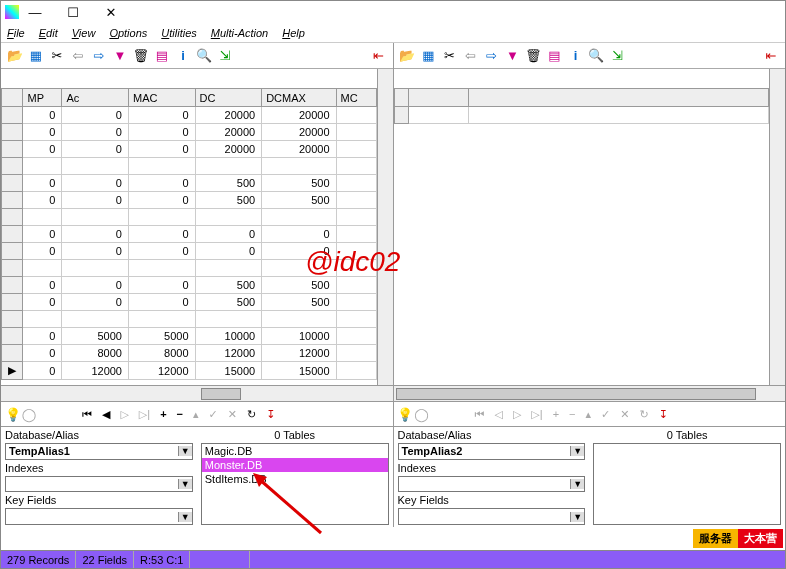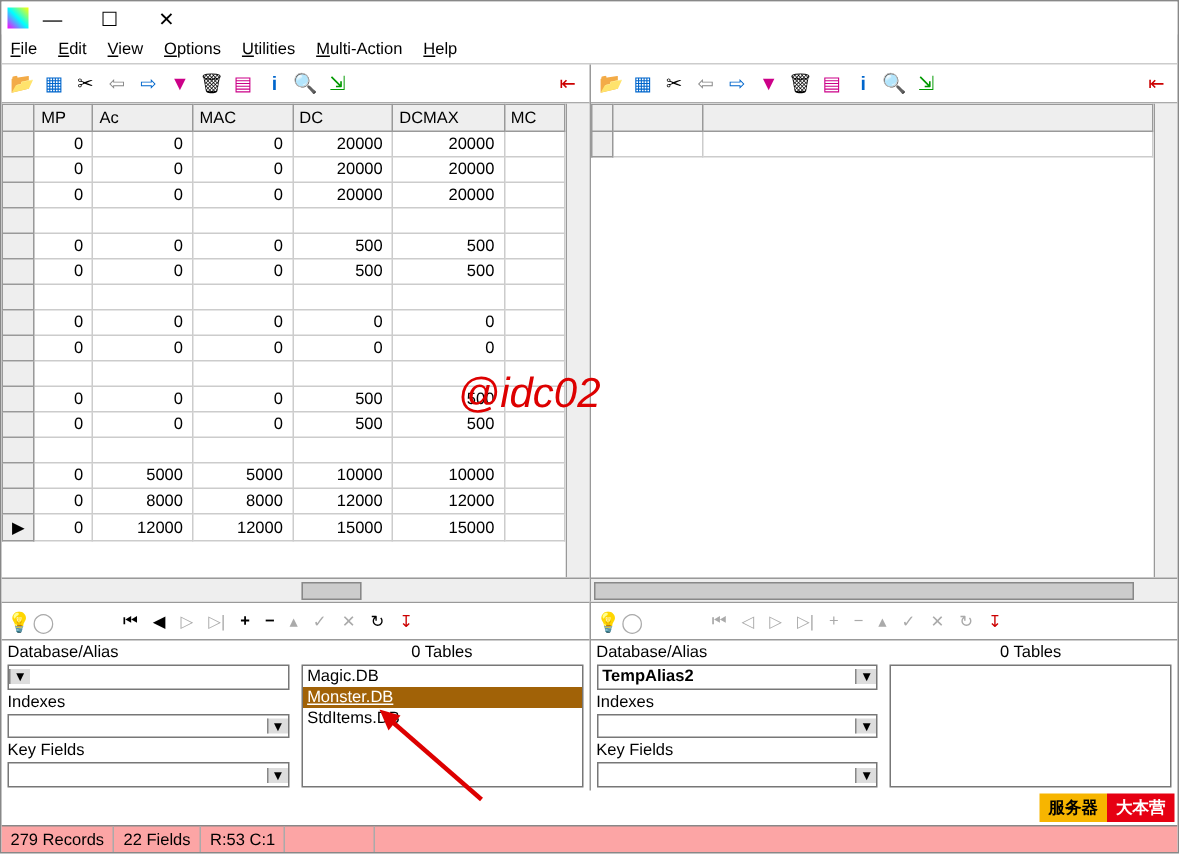--- a/index.html
+++ b/index.html
@@ -2,47 +2,47 @@
 <html><head>
 <meta charset="utf-8">
 <style>
 *{box-sizing:border-box;margin:0;padding:0;font-family:Tahoma,Arial,sans-serif;font-size:11px;}
 body{background:#fff;width:786px;height:569px;position:relative;overflow:hidden;border:1px solid #888;}
 .titlebar{height:22px;background:#fff;display:flex;align-items:center;padding:0 4px;}
 .titlebar .appicon{width:14px;height:14px;margin-right:4px;background:linear-gradient(45deg,#f0f,#0ff,#ff0);}
 .titlebar .title{flex:1;font-size:12px;}
 .titlebar .winbtns{display:flex;gap:14px;padding-right:10px;}
 .winbtn{width:24px;height:18px;display:flex;align-items:center;justify-content:center;font-size:13px;font-family:Arial;}
-.menubar{height:20px;display:flex;align-items:center;padding:0 6px;gap:14px;border-bottom:1px solid #ccc;}
+.menubar{height:20px;display:flex;align-items:center;padding:0 6px;gap:14px;border-bottom:1px solid #ccc;font-style:italic;}
 .menubar span u{text-decoration:underline;}
 .tbicon{width:16px;height:16px;display:flex;align-items:center;justify-content:center;font-size:13px;}
 .split{display:flex;width:100%;}
 .pane{flex:1;display:flex;flex-direction:column;border-right:1px solid #999;}
 .pane:last-child{border-right:none;}
 .ptoolbar{height:26px;display:flex;align-items:center;padding:0 6px;gap:5px;border-bottom:1px solid #aaa;}
-.gridwrap{position:relative;flex:1;overflow:hidden;background:#fff;}
+.gridwrap{position:relative;flex:1;overflow:hidden;background:#fff;margin-top:19px;}
 .grid{border-collapse:collapse;width:100%;}
 .grid th{background:#eee;border:1px solid #999;padding:2px 4px;text-align:left;font-weight:normal;height:18px;}
 .grid td{border:1px solid #ccc;padding:2px 6px;text-align:right;height:17px;}
 .grid td.rh{background:#eee;width:14px;border:1px solid #999;}
 .hscroll{height:16px;background:#eee;border-top:1px solid #999;position:relative;}
 .hscroll .thumb{position:absolute;height:12px;top:2px;background:#ccc;border:1px solid #888;}
 .navrow{height:26px;display:flex;align-items:center;border-top:1px solid #999;border-bottom:1px solid #999;}
 .navrow .glyph{padding:0 5px;font-size:11px;color:#000;}
 .navrow .glyph.dim{color:#aaa;}
 .lower{display:flex;height:100px;}
 .lcol{flex:1;padding:2px 4px;display:flex;flex-direction:column;gap:2px;}
 .lbl{font-size:11px;}
 .combo{display:flex;align-items:center;border:1px solid #777;height:18px;background:#fff;}
 .combo span{flex:1;padding:0 3px;font-weight:bold;}
 .combo .arr{width:14px;text-align:center;background:#ddd;border-left:1px solid #888;font-size:9px;}
 .tablist{border:1px solid #777;background:#fff;height:88px;overflow:auto;}
 .tablist div{padding:1px 3px;}
-.tablist div.sel{background:#a16207;color:#fff;text-decoration:underline;}
-.status{position:absolute;bottom:0;left:0;right:0;height:18px;border-top:1px solid #888;display:flex;align-items:flex-start;background:#fca5a5;}
+.tablist div.sel{background:#d946ef;color:#fff;}
+.status{position:absolute;bottom:0;left:0;right:0;height:18px;border-top:1px solid #888;display:flex;align-items:flex-start;background:#8b5cf6;}
 .status div{border-right:1px solid #aaa;padding:0 6px;height:100%;display:flex;align-items:center;}
 .watermark{position:absolute;color:#d00;font-size:28px;font-family:Arial;z-index:50;pointer-events:none;}
 .arrow-annot{position:absolute;z-index:51;pointer-events:none;}
 .badge{position:absolute;right:2px;bottom:20px;display:flex;font-size:14px;font-weight:bold;}
 .badge .b1{background:#f7b500;color:#000;padding:2px 6px;}
 .badge .b2{background:#e60012;color:#fff;padding:2px 6px;}
 .vsb{width:16px;background:#eee;border-left:1px solid #999;}
 </style>
 </head>
 <body>
@@ -307,20 +307,21 @@
       <span class="glyph dim">▴</span>
       <span class="glyph dim">✓</span>
       <span class="glyph dim">✕</span>
       <span class="glyph">↻</span>
       <span class="glyph" style="color:#c00">↧</span>
     </div>
     <div class="lower">
       <div class="lcol" style="max-width:200px">
         <div class="lbl">Database/Alias</div>
         <div class="combo">
+            <span>TempAlias1</span>
             <div class="arr">▼</div>
           </div>
         <div class="lbl">Indexes</div>
         <div class="combo">
             <span></span>
             <div class="arr">▼</div>
           </div>
         <div class="lbl">Key Fields</div>
         <div class="combo">
             <span></span>

